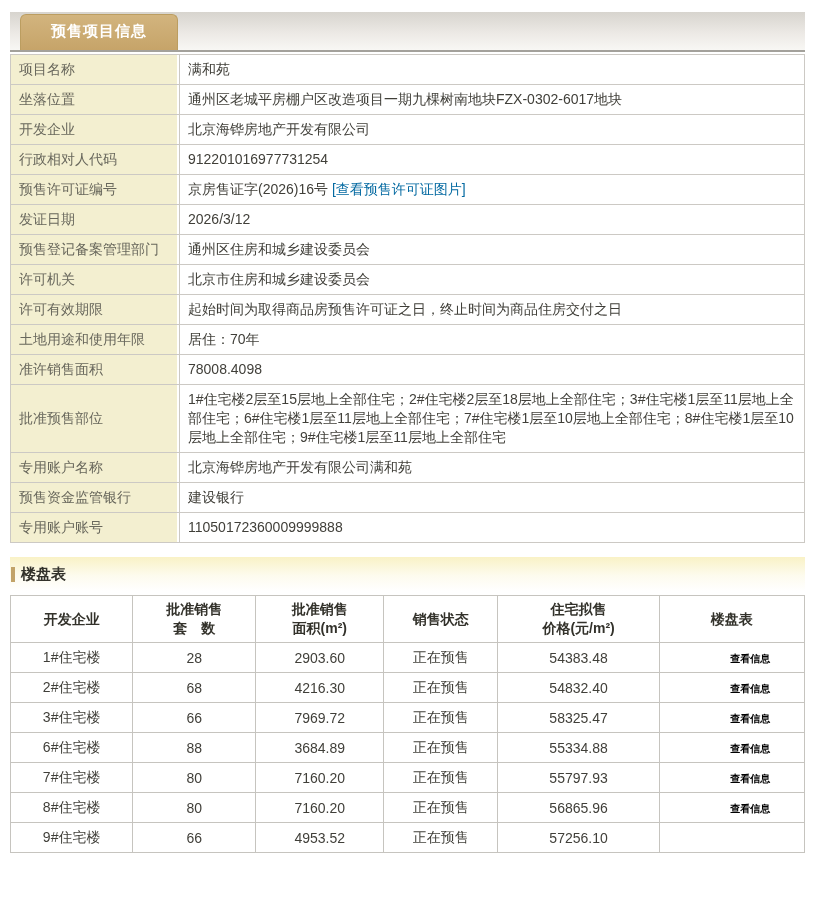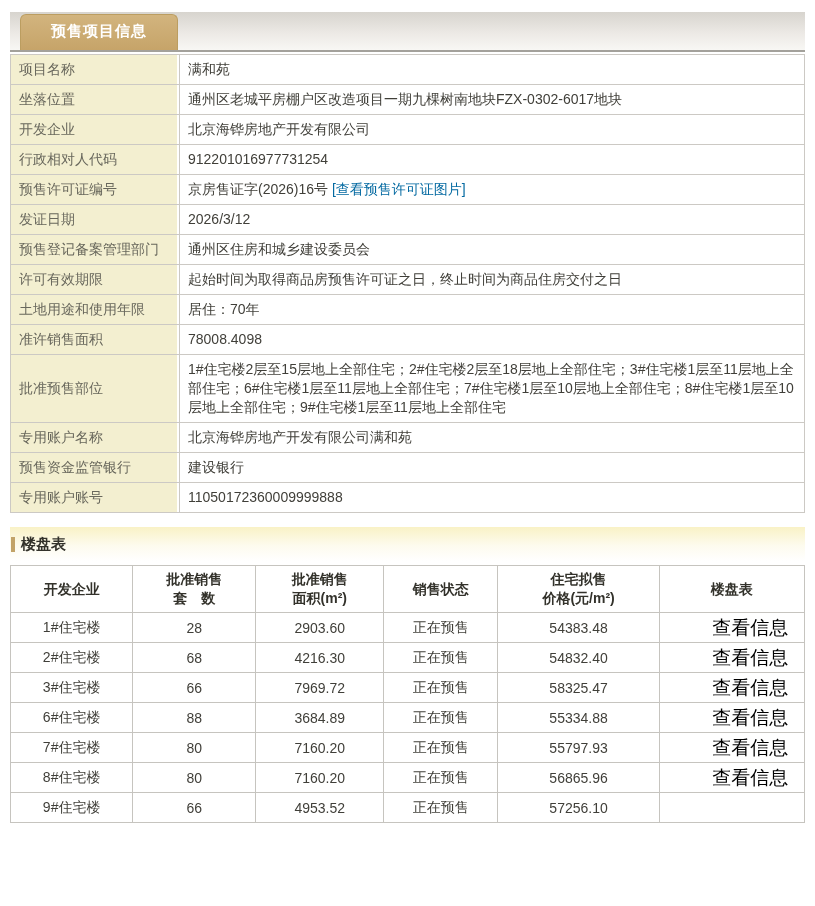--- a/index.html
+++ b/index.html
@@ -102,22 +102,22 @@
   table.bld th {
     font-weight: bold;
     color: #33322b;
     height: 44px;
     line-height: 19px;
     background: #ffffff;
   }
   table.bld td { height: 29px; padding: 0 4px; }
   a.view-link {
     color: #000000;
-    font-weight: normal;
-    font-size: 19px;
+    font-weight: bold;
+    font-size: 10px;
     text-decoration: none;
     cursor: pointer;
     margin-left: 37px;
   }
 </style>
 </head>
 <body>
 
 <div class="wrap">
 
@@ -147,20 +147,24 @@
           <td class="label">预售许可证编号</td>
           <td class="value"><span>京房售证字(2026)16号</span><a class="permit-link" href="javascript:void(0)"> [查看预售许可证图片]</a></td>
         </tr>
         <tr>
           <td class="label">发证日期</td>
           <td class="value"><span>2026/3/12</span></td>
         </tr>
         <tr>
           <td class="label">预售登记备案管理部门</td>
           <td class="value"><span>通州区住房和城乡建设委员会</span></td>
+        </tr>
+        <tr>
+          <td class="label">许可机关</td>
+          <td class="value"><span>北京市住房和城乡建设委员会</span></td>
         </tr>
         <tr>
           <td class="label">许可有效期限</td>
           <td class="value"><span>起始时间为取得商品房预售许可证之日，终止时间为商品住房交付之日</span></td>
         </tr>
         <tr>
           <td class="label">土地用途和使用年限</td>
           <td class="value"><span>居住：70年</span></td>
         </tr>
         <tr>

